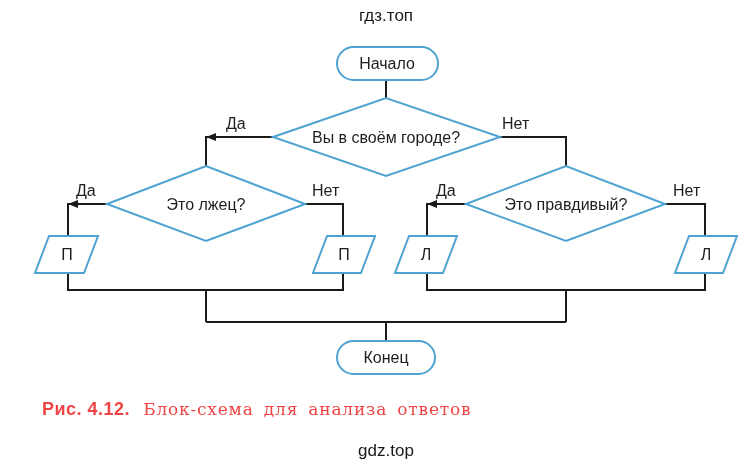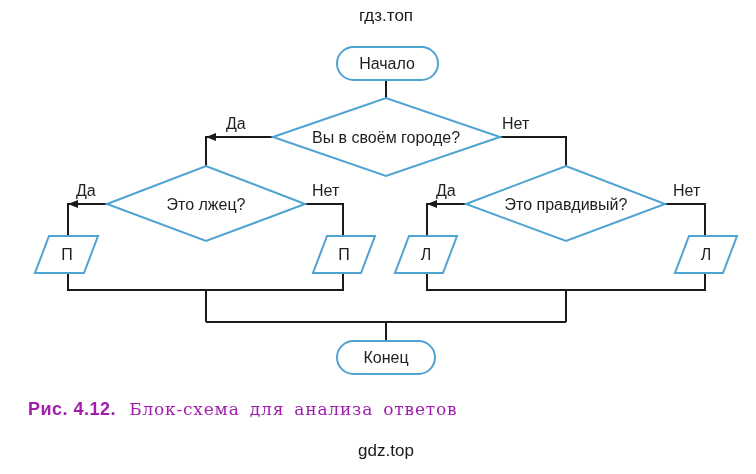--- a/index.html
+++ b/index.html
@@ -5,21 +5,21 @@
   html, body { margin: 0; padding: 0; background: #ffffff; }
   body { width: 756px; height: 474px; position: relative; overflow: hidden; font-family: "Liberation Sans", sans-serif; }
   .watermark { position: absolute; font-family: "Liberation Sans", sans-serif; font-size: 17px; color: #1a1a1a; }
   #wm-top { left: 0; width: 772px; top: 6px; text-align: center; }
   #wm-bottom { left: 0; width: 772px; top: 441px; text-align: center; }
   svg#flow { position: absolute; left: 0; top: 0; }
   .shape { fill: #ffffff; stroke: #4fa3d1; stroke-width: 2; }
   .conn { fill: none; stroke: #1a1a1a; stroke-width: 2; }
   .arrow { fill: #1a1a1a; }
   .lbl { font-family: "Liberation Sans", sans-serif; font-size: 16px; fill: #1e1e1e; }
-  .caption { position: absolute; left: 28px; top: 399px; font-size: 18px; color: #a21caf; white-space: nowrap; }
+  .caption { position: absolute; left: 42px; top: 399px; font-size: 18px; color: #ef4444; white-space: nowrap; }
   .caption .num { font-family: "Liberation Sans", sans-serif; font-weight: bold; letter-spacing: 0.5px; margin-right: 8px; }
   .caption .text { font-family: "DejaVu Serif", serif; font-size: 17px; letter-spacing: 0.8px; word-spacing: 4px; }
 </style>
 </head>
 <body>
 
 <div id="wm-top" class="watermark">гдз.топ</div>
 
 <svg id="flow" width="756" height="474" viewBox="0 0 756 474">
 

